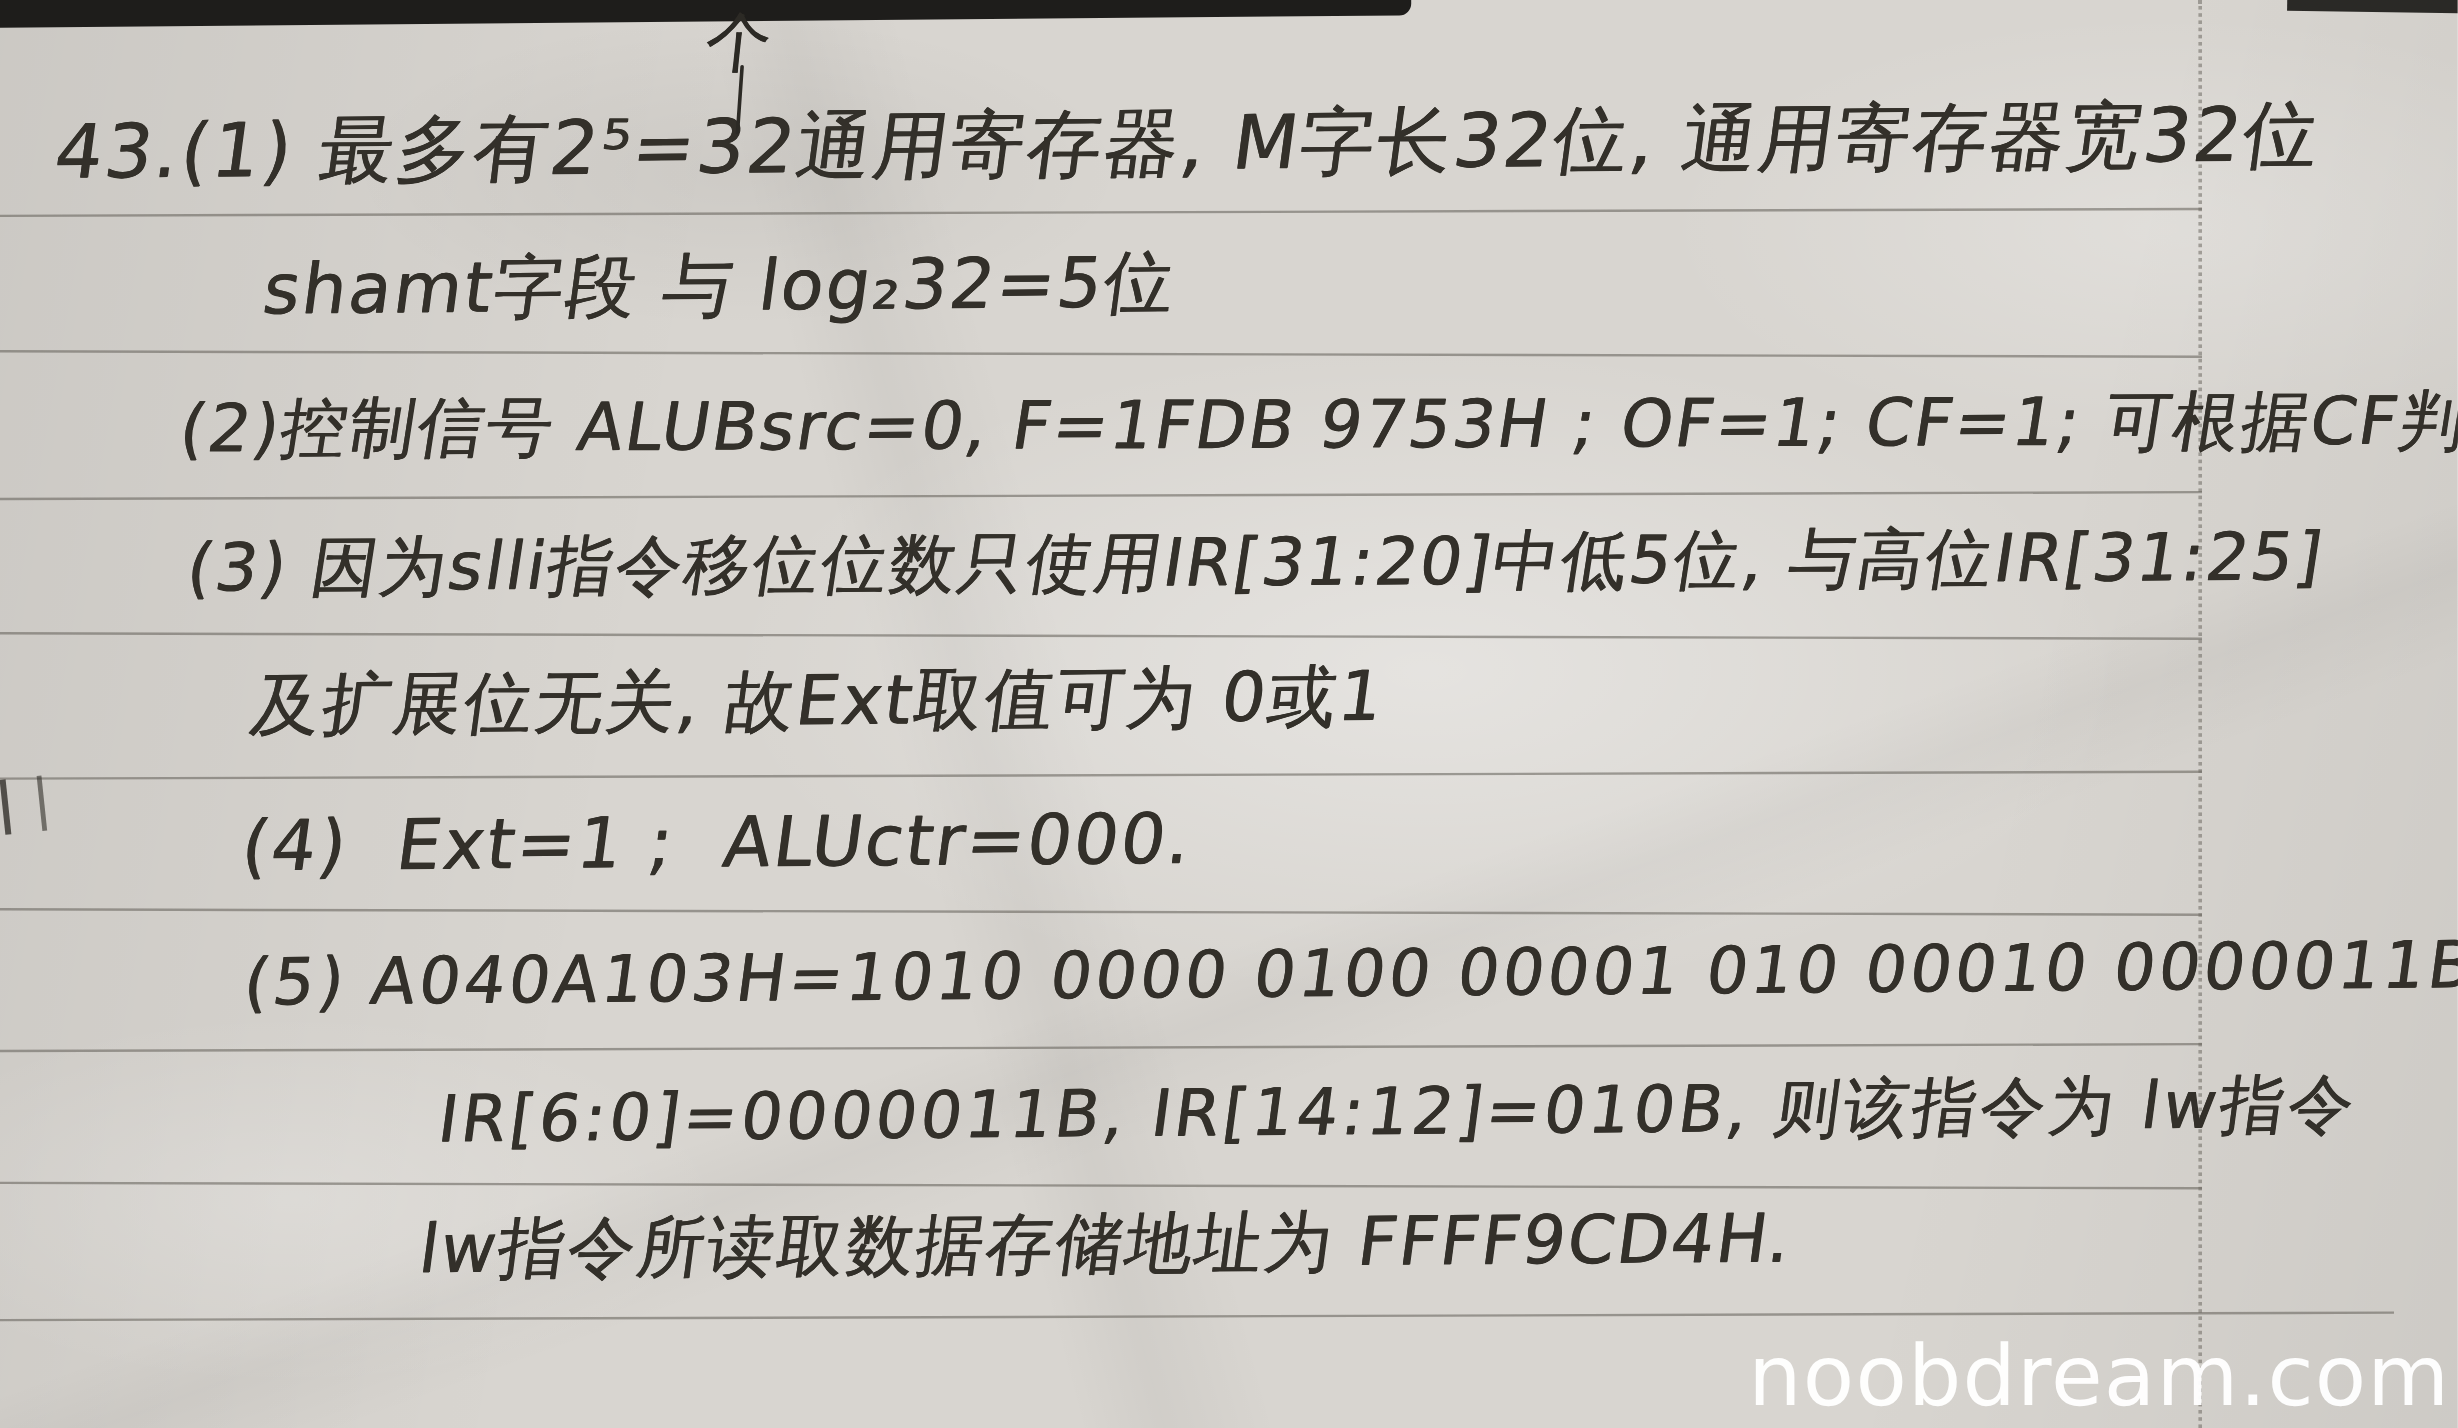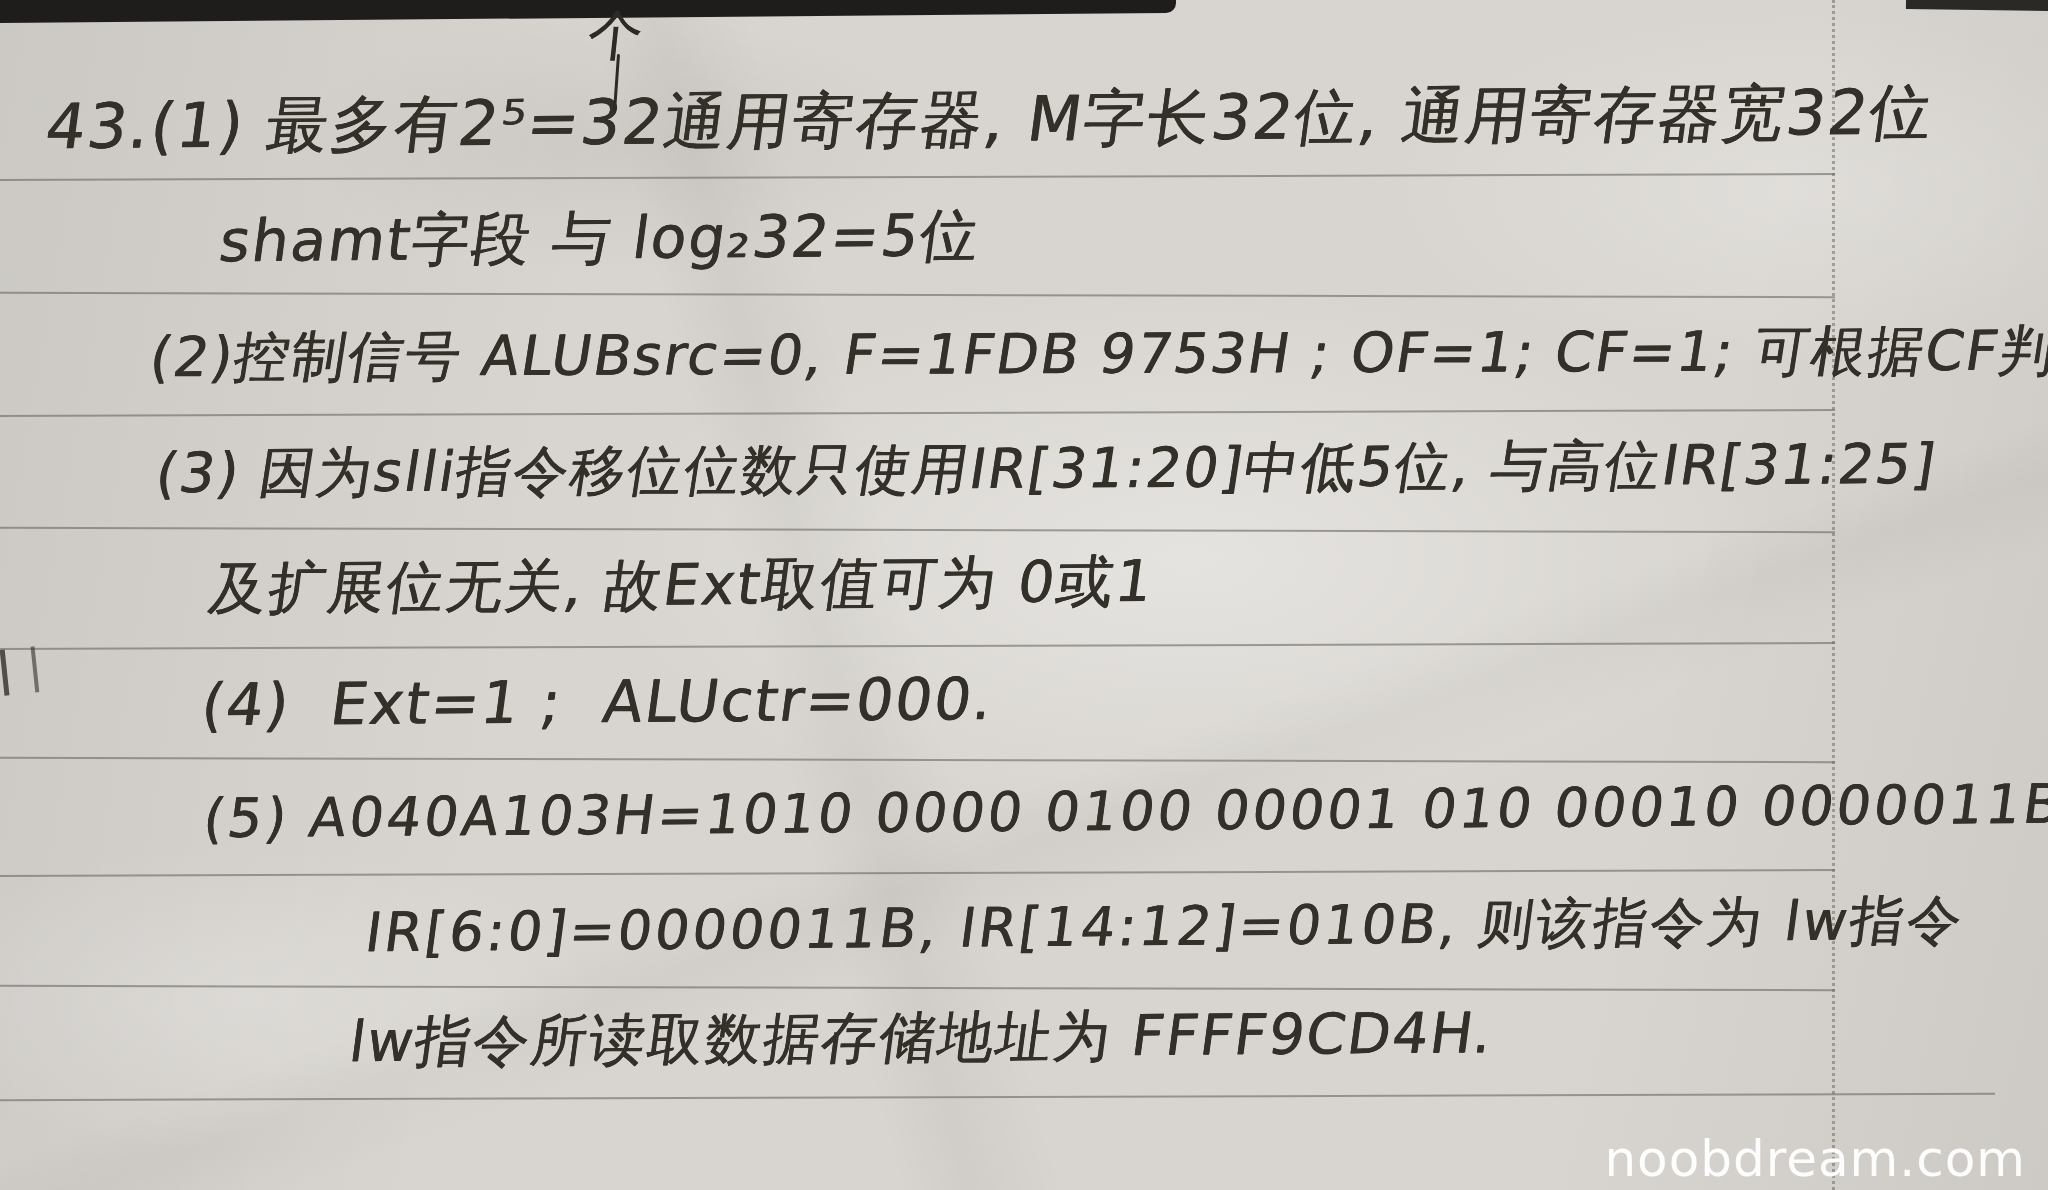--- a/index.html
+++ b/index.html
@@ -56,21 +56,21 @@
     transform:skewX(-6deg);text-shadow:0.6px 0 0 currentColor;}
   .insert-caret{position:absolute;left:615px;top:54px;width:3px;height:58px;
     background:#2c2a25;transform:rotate(4deg);border-radius:2px;}
 
   
   .smudge{position:absolute;left:2px;top:648px;width:26px;height:46px;
     border-left:5px solid rgba(50,47,42,0.8);border-right:4px solid rgba(50,47,42,0.6);
     transform:rotate(-6deg);}
 
   .watermark{
-    position:absolute;right:22px;bottom:2px;font-size:50px;letter-spacing:1px;
+    position:absolute;right:6px;bottom:2px;font-size:70px;letter-spacing:1px;
     color:rgba(255,255,255,0.96);font-family:"DejaVu Sans",sans-serif;
   }
 </style>
 </head>
 <body>
 
 <div class="page">
 
   <div class="edge-top-left"></div>
   <div class="edge-top-right"></div>

